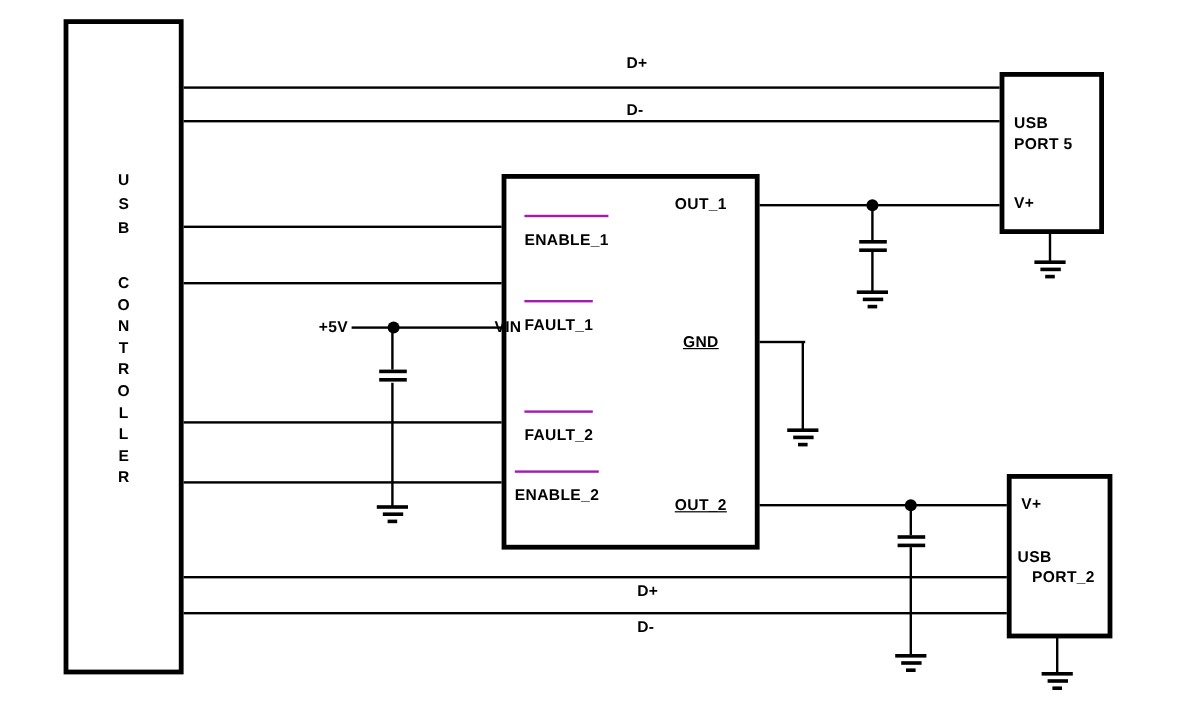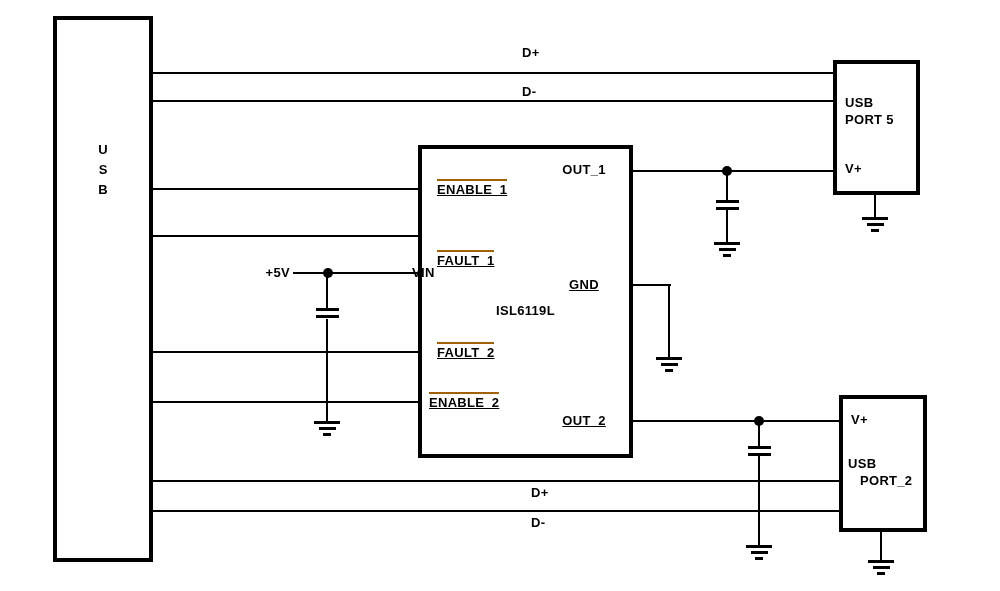--- a/index.html
+++ b/index.html
@@ -10,21 +10,21 @@
   }
   .box {
     position:absolute; border:4px solid #000; background:#fff; box-sizing:border-box;
   }
   .wire-h { position:absolute; height:2px; background:#000; }
   .wire-v { position:absolute; width:2px; background:#000; }
   .lbl {
     position:absolute; font-size:13px; font-weight:700; line-height:14px;
     white-space:nowrap; letter-spacing:0.3px;
   }
-  .ovl { display:inline-block; border-top:2px solid #a16207; padding-top:2px;text-decoration:underline; }
+  .ovl { display:inline-block; border-top:2px solid #a21caf; padding-top:12px; }
   .pinR { left:540px; width:88px; text-align:center; }
   .chipname { left:418px; width:215px; text-align:center; }
   .vword {
     position:absolute; width:14px; text-align:center; font-size:13px; font-weight:700;
     word-break:break-all; letter-spacing:0;
   }
   .vword.usb { line-height:20px; }
   .vword.ctrl { line-height:18px; }
   .dot { position:absolute; width:10px; height:10px; background:#000; border-radius:50%; }
   .cap { position:absolute; width:23px; }
@@ -36,23 +36,23 @@
   .gnd .g2 { width:17px; margin-top:3px; }
   .gnd .g3 { width:8px;  margin-top:3px; }
 </style>
 </head>
 <body>
 
 <div class="canvas">
 
   <div class="box" style="left:53px; top:16px; width:100px; height:546px;"></div>
   <div class="vword usb" style="left:96px; top:140px;">USB</div>
+  <div class="vword ctrl" style="left:96px; top:227px;">CONTROLLER</div>
 
   <div class="box" style="left:418px; top:145px; width:215px; height:313px;"></div>
-  <div class="lbl chipname" style="top:304px;">ISL6119L</div>
 
   <div class="box" style="left:833px; top:60px; width:87px; height:135px;"></div>
   <div class="lbl" style="left:845px; top:96px;">USB</div>
   <div class="lbl" style="left:845px; top:113px;">PORT 5</div>
   <div class="lbl" style="left:845px; top:162px;">V+</div>
 
   <div class="box" style="left:839px; top:395px; width:88px; height:137px;"></div>
   <div class="lbl" style="left:851px; top:413px;">V+</div>
   <div class="lbl" style="left:848px; top:457px;">USB</div>
   <div class="lbl" style="left:848px; top:474px;margin-left:12px;">PORT_2</div>

